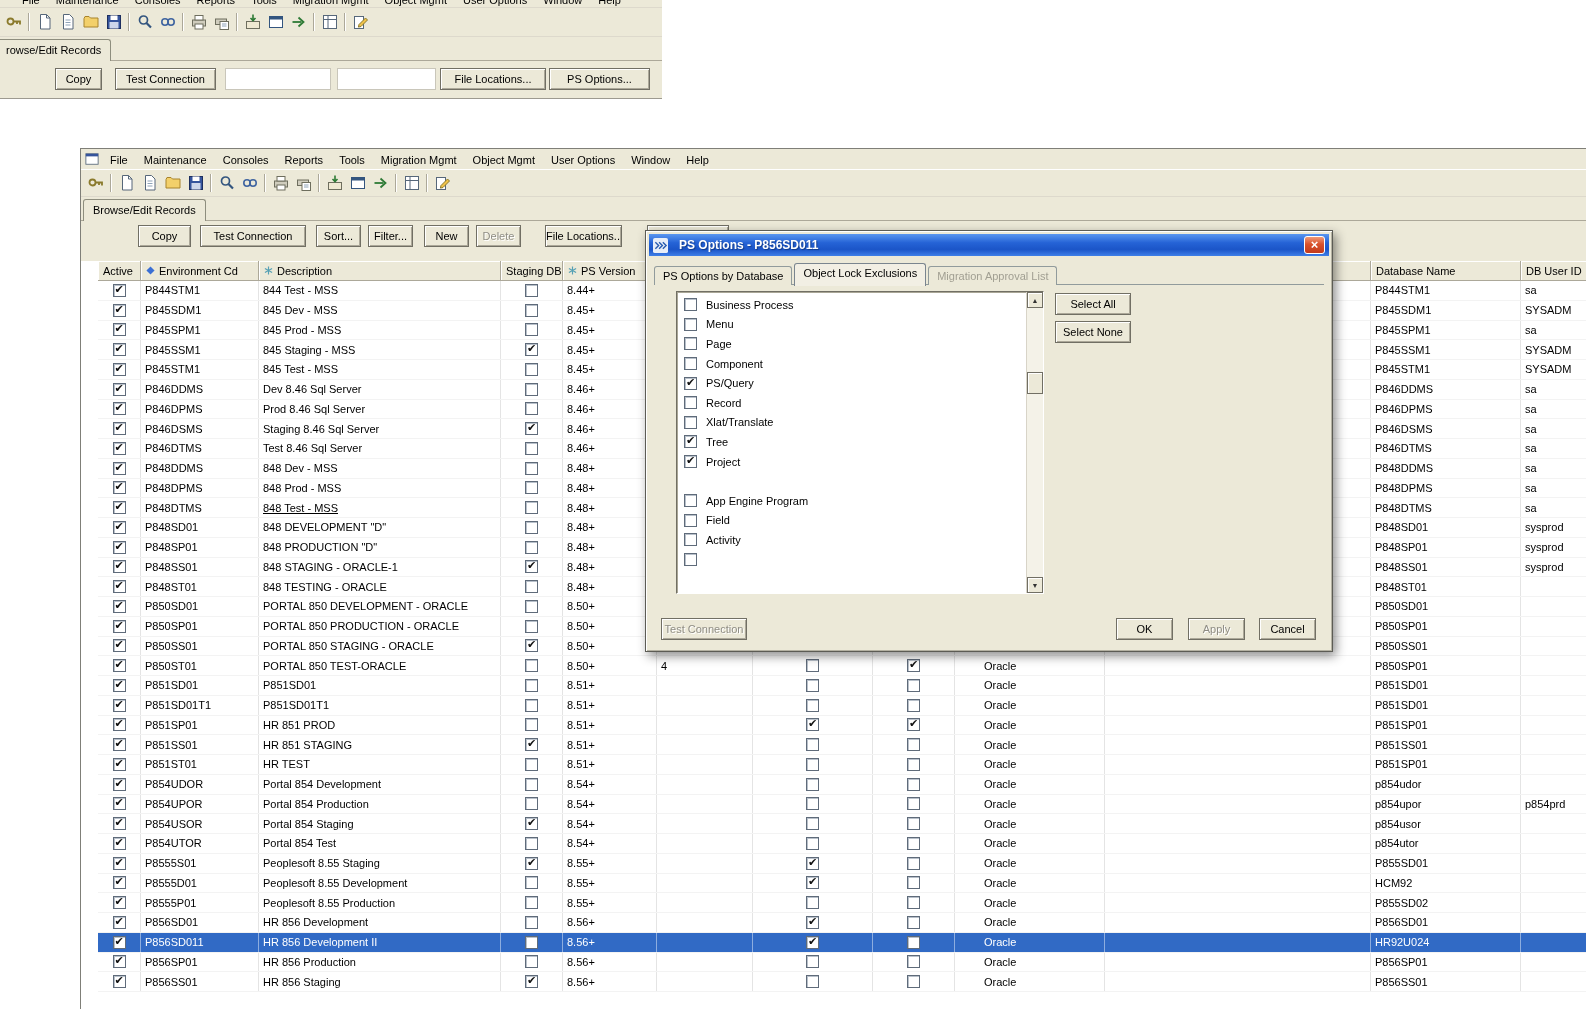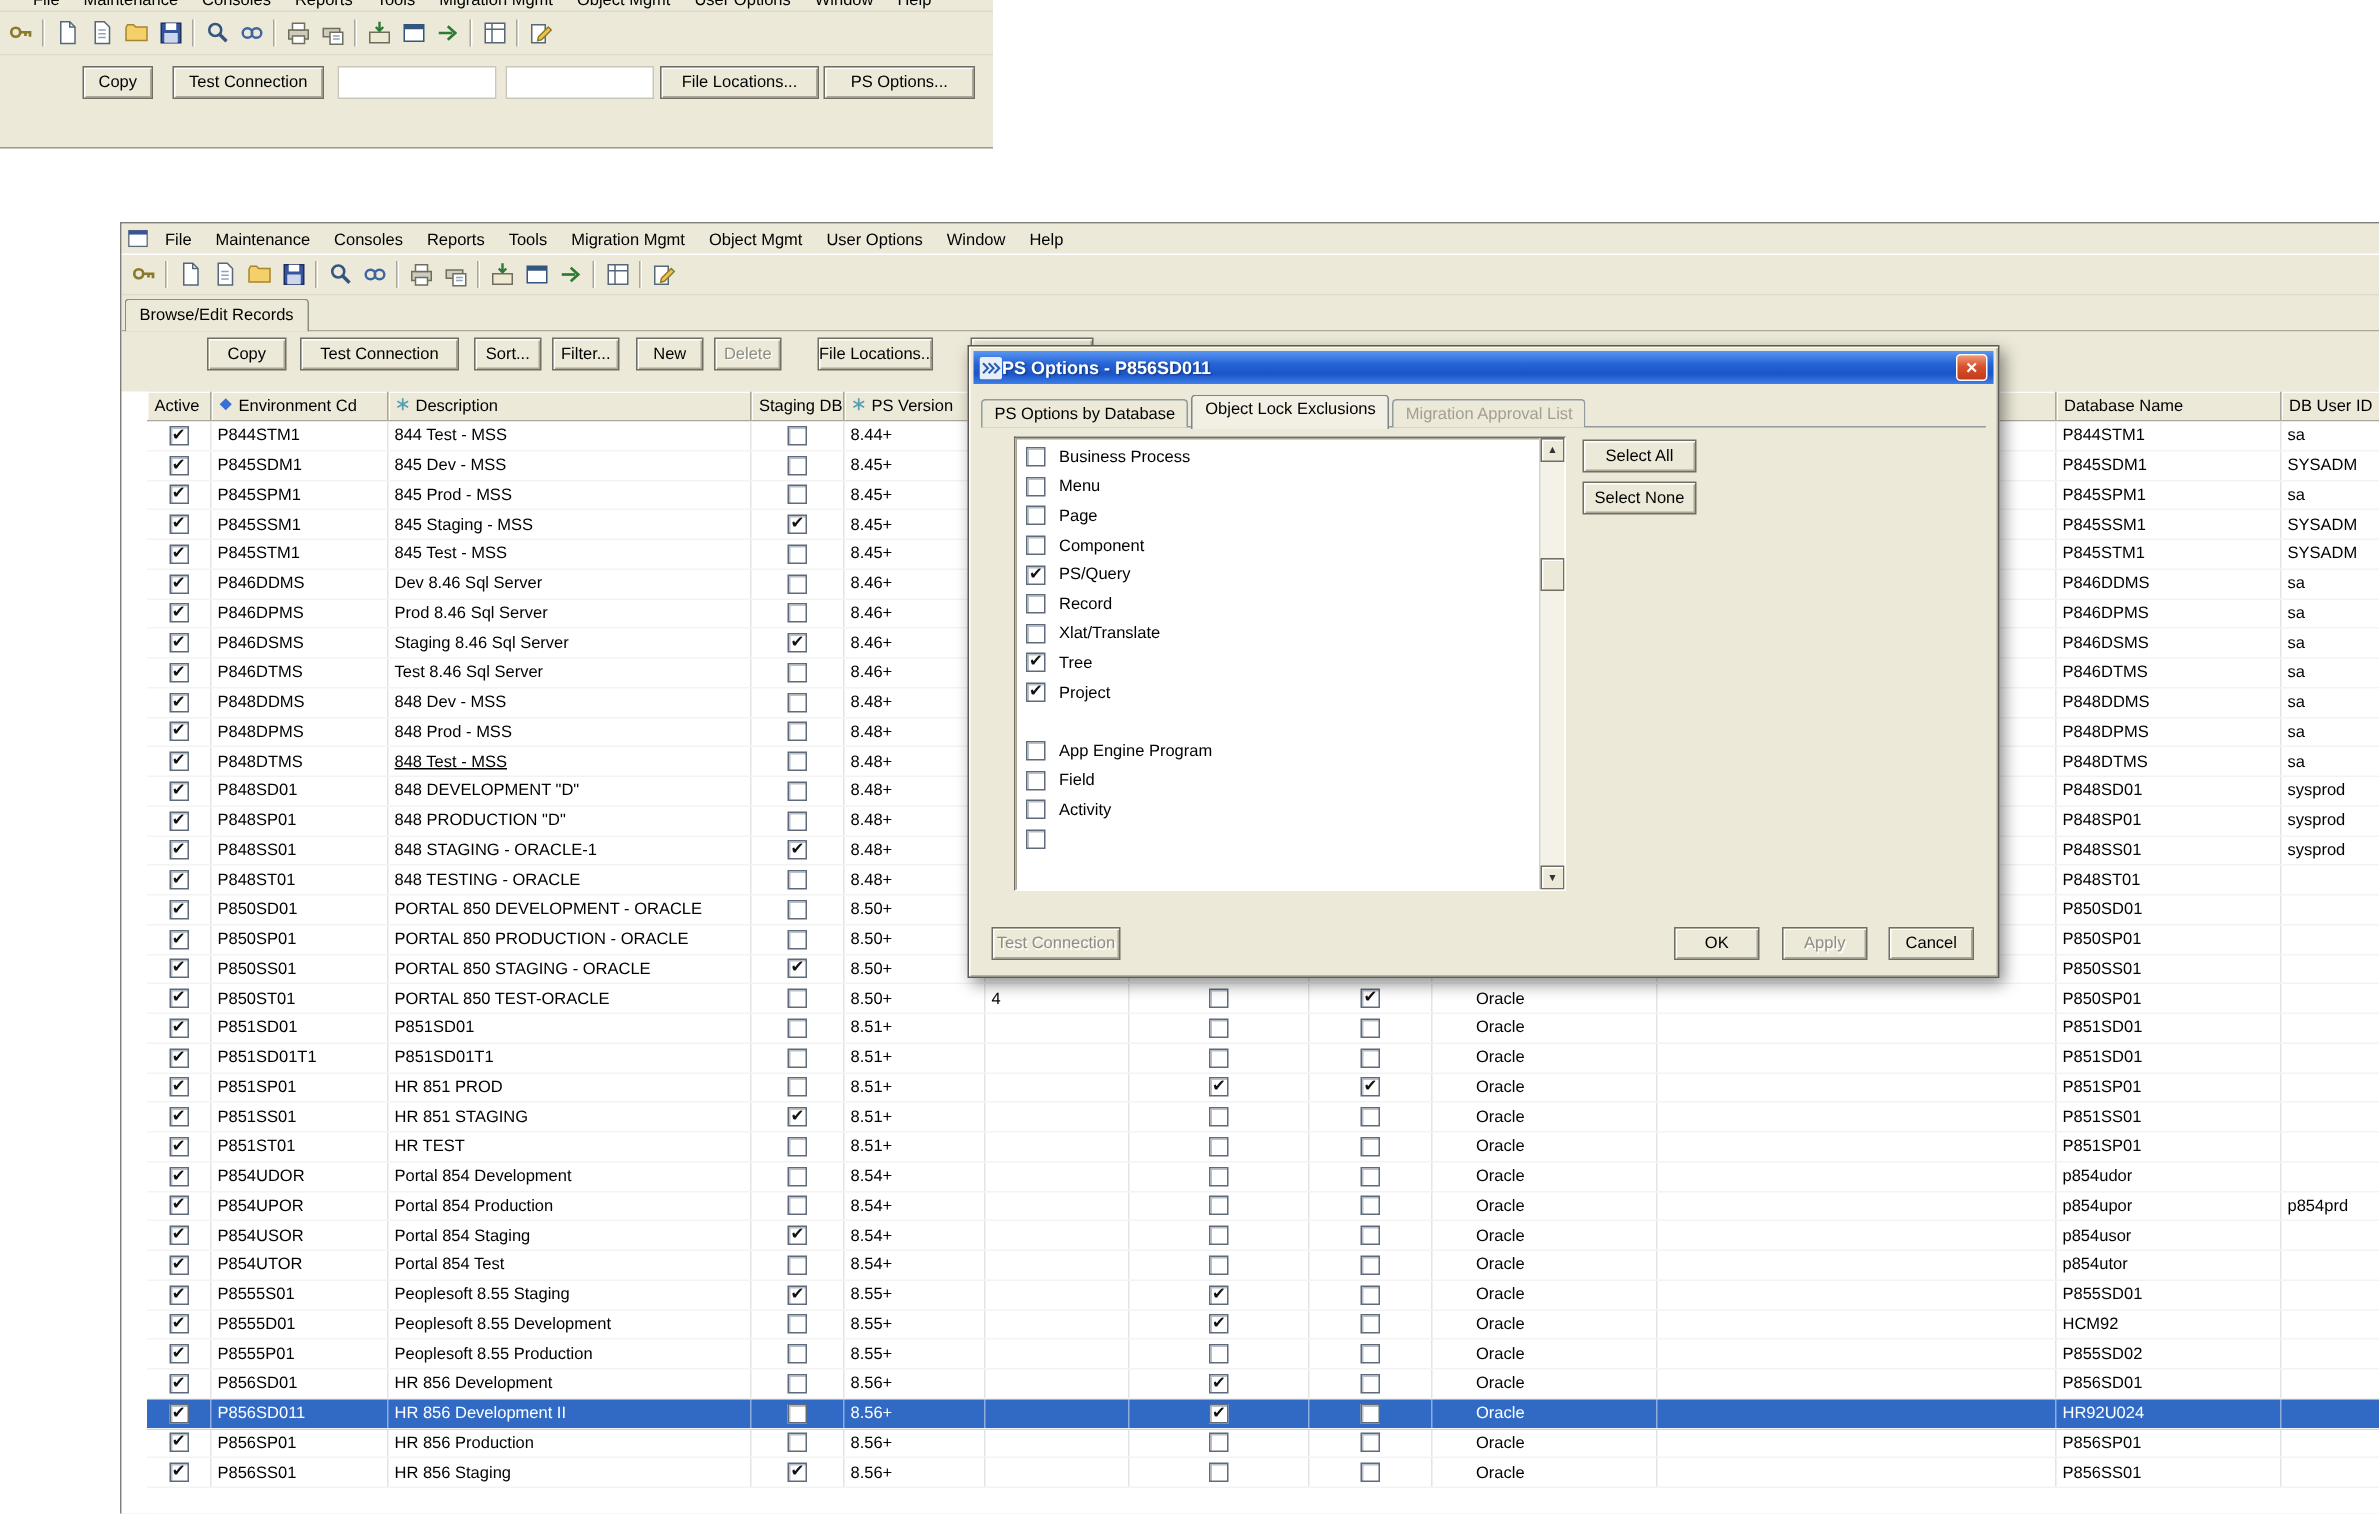--- a/index.html
+++ b/index.html
@@ -70,21 +70,21 @@
   .grid-row.selected { background:#316AC5; color:#fff; }
   .grid-row.selected .gcell { border-right-color:rgba(255,255,255,.45); }
 
   
   .dialog { position:absolute; left:645px; top:230px; width:688px; height:422px;
             background:#ECE9D8; border:1px solid #5C5C55;
             box-shadow: 3px 4px 10px rgba(0,0,0,.45), inset 1px 1px 0 #FFF, inset -1px -1px 0 #B4B1A2;
             z-index:10; }
   .titlebar { position:absolute; left:3px; right:3px; top:3px; height:22px;
               background:linear-gradient(180deg,#5A96F0 0%,#2563D6 40%,#1B55C8 70%,#3E7FE8 100%);
-              display:flex; align-items:center; padding:0 4px; gap:0; }
+              display:flex; align-items:center; padding:0 4px; gap:11px; }
   .dlg-icon { display:inline-flex; width:15px; height:15px; }
   .dlg-title { color:#fff; font-weight:bold; font-size:12px; text-shadow:1px 1px 1px #123C8A;
                flex:1 1 auto; overflow:hidden; white-space:nowrap; }
   .close-btn { width:21px; height:18px; border:1px solid #fff; border-radius:3px;
                background:linear-gradient(180deg,#F09A78 0%,#D9522C 45%,#C23A1B 100%); }
   .close-btn::before { content:"×"; display:block; text-align:center; color:#fff;
                font-weight:bold; font-size:13px; line-height:15px; }
   .dlg-tabs { position:absolute; left:8px; top:31px; right:8px; height:23px;
               border-bottom:1px solid #919B9C; }
   .dlg-tab { display:inline-block; height:19px; margin-top:4px; margin-right:2px; padding:0 8px;
@@ -207,20 +207,25 @@
           </svg>
         </span>
         <span class="toolbar-sep"></span>
         <span class="toolbar-btn">
           <svg viewBox="0 0 18 18">
             <rect x="2.5" y="3.5" width="9" height="12" fill="#fff" stroke="#56677a"></rect>
             <path d="M7 11.5l6.5-6.5 2 2-6.5 6.5-2.6.6z" fill="#f0c24a" stroke="#8a7a2c"></path>
           </svg>
         </span>
       </div>
+    <div class="strip-tabrow">
+      <div class="tab">
+        <span>rowse/Edit Records</span>
+      </div>
+    </div>
     <div class="strip-buttonrow" id="strip-buttons">
         <div class="btn" style="left: 55px; width: 47px; top: 7px;">Copy</div>
         <div class="btn" style="left: 115px; width: 101px; top: 7px;">Test Connection</div>
         <div class="btn blank" style="left: 225px; width: 106px; top: 7px;"></div>
         <div class="btn blank" style="left: 337px; width: 99px; top: 7px;"></div>
         <div class="btn" style="left: 440px; width: 106px; top: 7px;">File Locations...</div>
         <div class="btn" style="left: 549px; width: 101px; top: 7px;">PS Options...</div>
       </div>
   </div>
 

